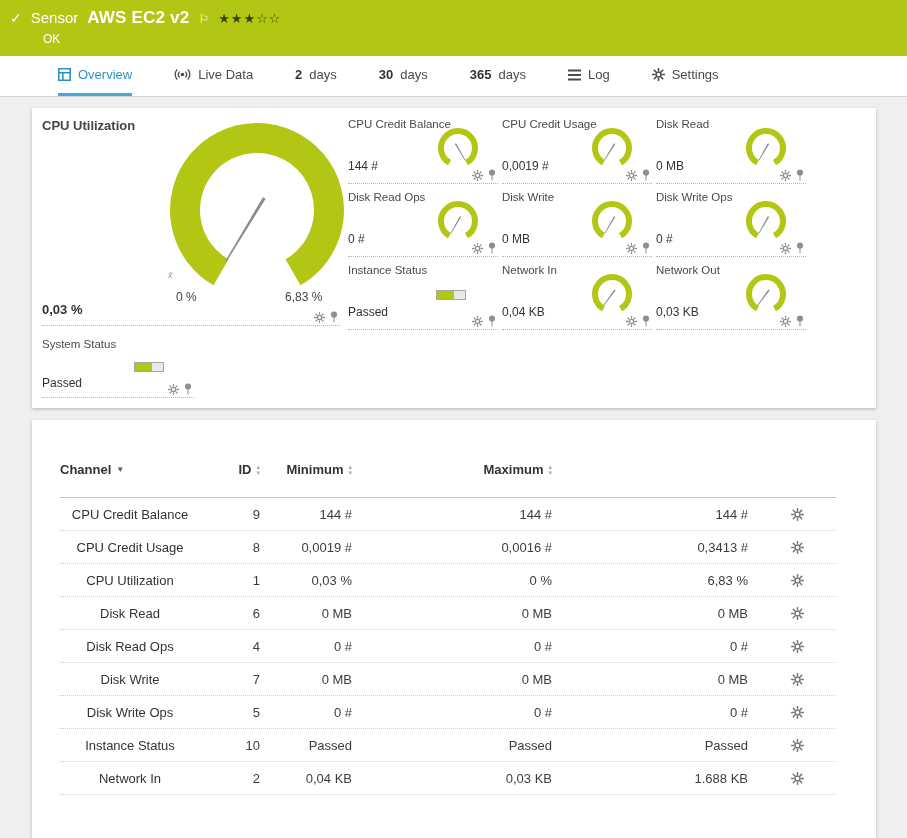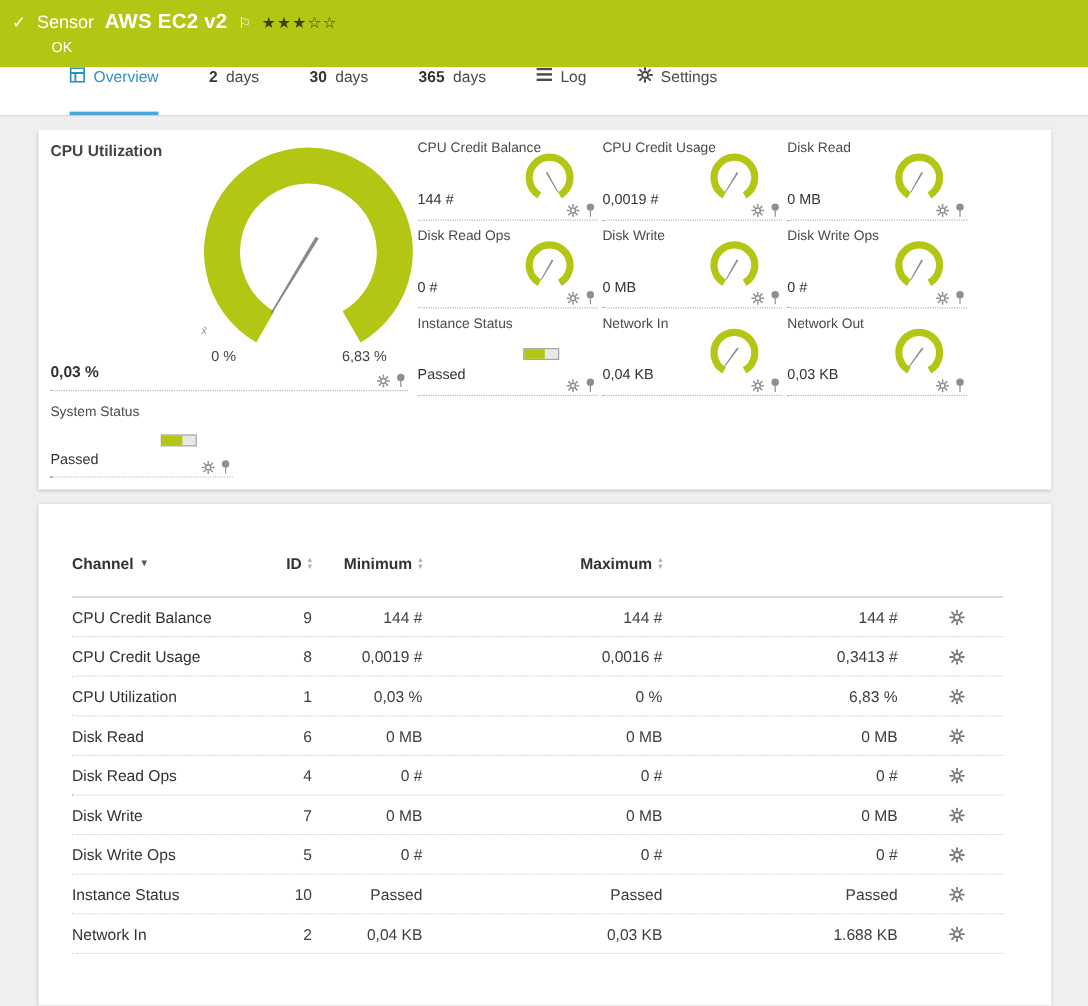--- a/index.html
+++ b/index.html
@@ -12,21 +12,21 @@
   .appbar-row{position:absolute;left:10px;top:8px;display:flex;align-items:baseline;gap:9px}
   .check{font-size:14px;font-weight:bold}
   .kind{font-size:15px}
   .obj-title{font-size:17px;font-weight:bold;letter-spacing:.2px}
   .flag{font-size:12px;cursor:pointer}
   .stars{font-size:13px;color:var(--green-dark);letter-spacing:1px;cursor:pointer}
   .appbar-status{position:absolute;left:43px;top:32px;font-size:12px;font-weight:normal}
 
   
   .tabbar{position:absolute;top:56px;left:0;width:100%;height:41px;background:#fff;border-bottom:1px solid #d4d4d4;display:flex;align-items:stretch;padding-left:58px;column-gap:42px}
-  .tab{display:flex;align-items:flex-start;gap:7px;font-size:13px;color:#4a4a4a;border-bottom:3px solid transparent;cursor:pointer;white-space:nowrap}
+  .tab{display:flex;align-items:center;gap:7px;font-size:13px;color:#4a4a4a;border-bottom:3px solid transparent;cursor:pointer;white-space:nowrap}
   .tab.active{color:var(--blue);border-bottom-color:var(--blue-underline)}
   .tab-icon{display:flex;align-items:center}
   .tab-num{font-weight:bold;color:#333}
   .tab-label{}
 
   
   .card{position:absolute;left:32px;width:844px;background:#fff;box-shadow:0 1px 3px rgba(0,0,0,.25)}
   .card1{top:108px;height:300px}
   .card2{top:420px;height:418px;padding:22px 40px 0 28px}
 
@@ -61,21 +61,21 @@
   
   .trow{display:grid;grid-template-columns:140px 60px 92px 200px 196px 1fr;align-items:center}
   .thead{height:56px;border-bottom:1px solid #c6c6c6;font-weight:bold;color:#333;font-size:13px}
   .thead .tc{display:flex;align-items:center;cursor:pointer}
   .thead .num{justify-content:flex-end}
   .hlast{display:inline-block;width:46px;text-align:center;line-height:1.35}
   .sortdown{font-size:8px;color:#555;margin-left:5px}
   .carets{display:inline-flex;flex-direction:column;margin-left:5px;color:#adadad;font-size:7px;line-height:6px;font-weight:normal}
   #tbody .trow{height:33px;border-bottom:1px dotted #cfcfcf;font-size:13px;color:#3d3d3d}
   .tc.num{text-align:right}
-  .c1{text-align:left;color:#333}
+  .c1{text-align:center;color:#333}
   #tbody .c1{cursor:pointer}
   .c6{display:flex;justify-content:flex-end;padding-right:32px}
   .rowgear{display:flex;cursor:pointer}
 </style>
 </head>
 <body>
 
 <div id="app">
 
   <header class="appbar">
@@ -91,20 +91,30 @@
 
   <nav class="tabbar" id="tabbar">
       <div class="tab active">
     <span class="tab-icon">
           <svg width="13" height="13" viewBox="0 0 13 13">
             <path fill="none" stroke="currentColor" stroke-width="1.6" d="M0.8,0.8 h11.4 v11.4 h-11.4 z M0.8,4.8 h11.4 M4.8,4.8 v7.4"></path>
           </svg>
         </span>
 
     <span class="tab-label">Overview</span>
+  </div>
+      <div class="tab">
+    <span class="tab-icon">
+          <svg width="17" height="13" viewBox="0 0 17 13">
+            <circle cx="8.5" cy="6.5" r="1.8" fill="currentColor"></circle>
+            <path fill="none" stroke="currentColor" stroke-width="1.3" d="M5.6,3.6 a4.3,4.3 0 0 0 0,5.8 M3.2,1.4 a7.6,7.6 0 0 0 0,10.2 M11.4,3.6 a4.3,4.3 0 0 1 0,5.8 M13.8,1.4 a7.6,7.6 0 0 1 0,10.2"></path>
+          </svg>
+        </span>
+
+    <span class="tab-label">Live Data</span>
   </div>
       <div class="tab">
 
     <span class="tab-num">2</span>
     <span class="tab-label">days</span>
   </div>
       <div class="tab">
 
     <span class="tab-num">30</span>
     <span class="tab-label">days</span>

